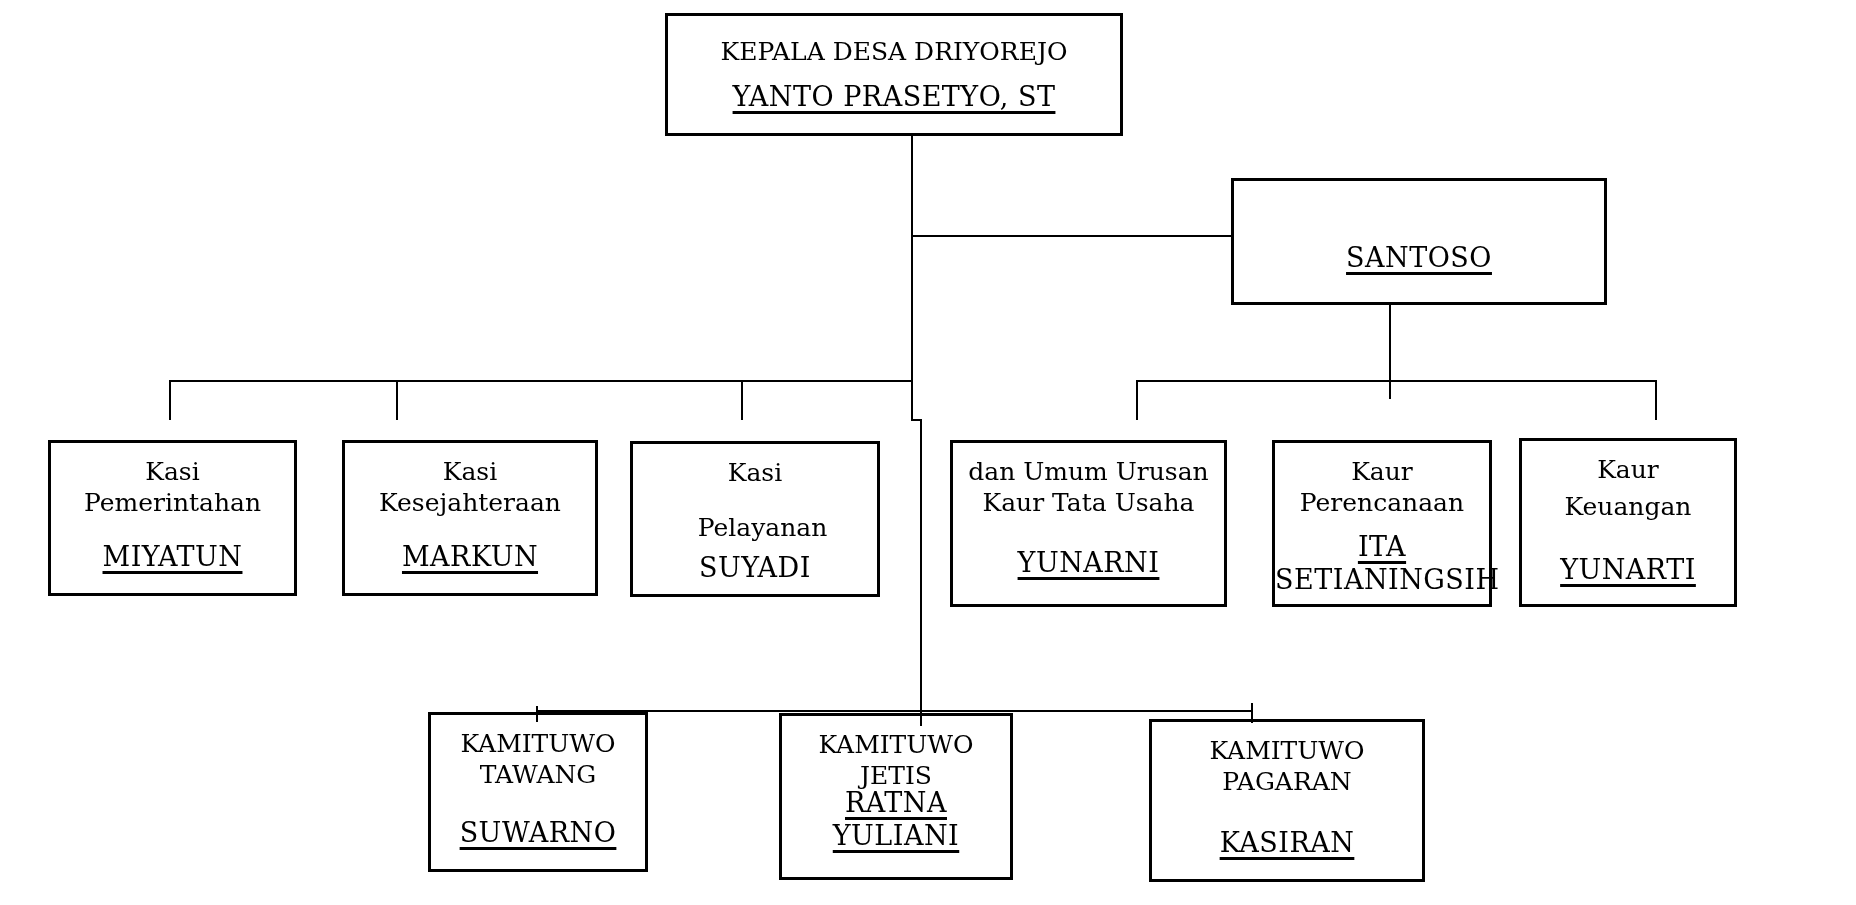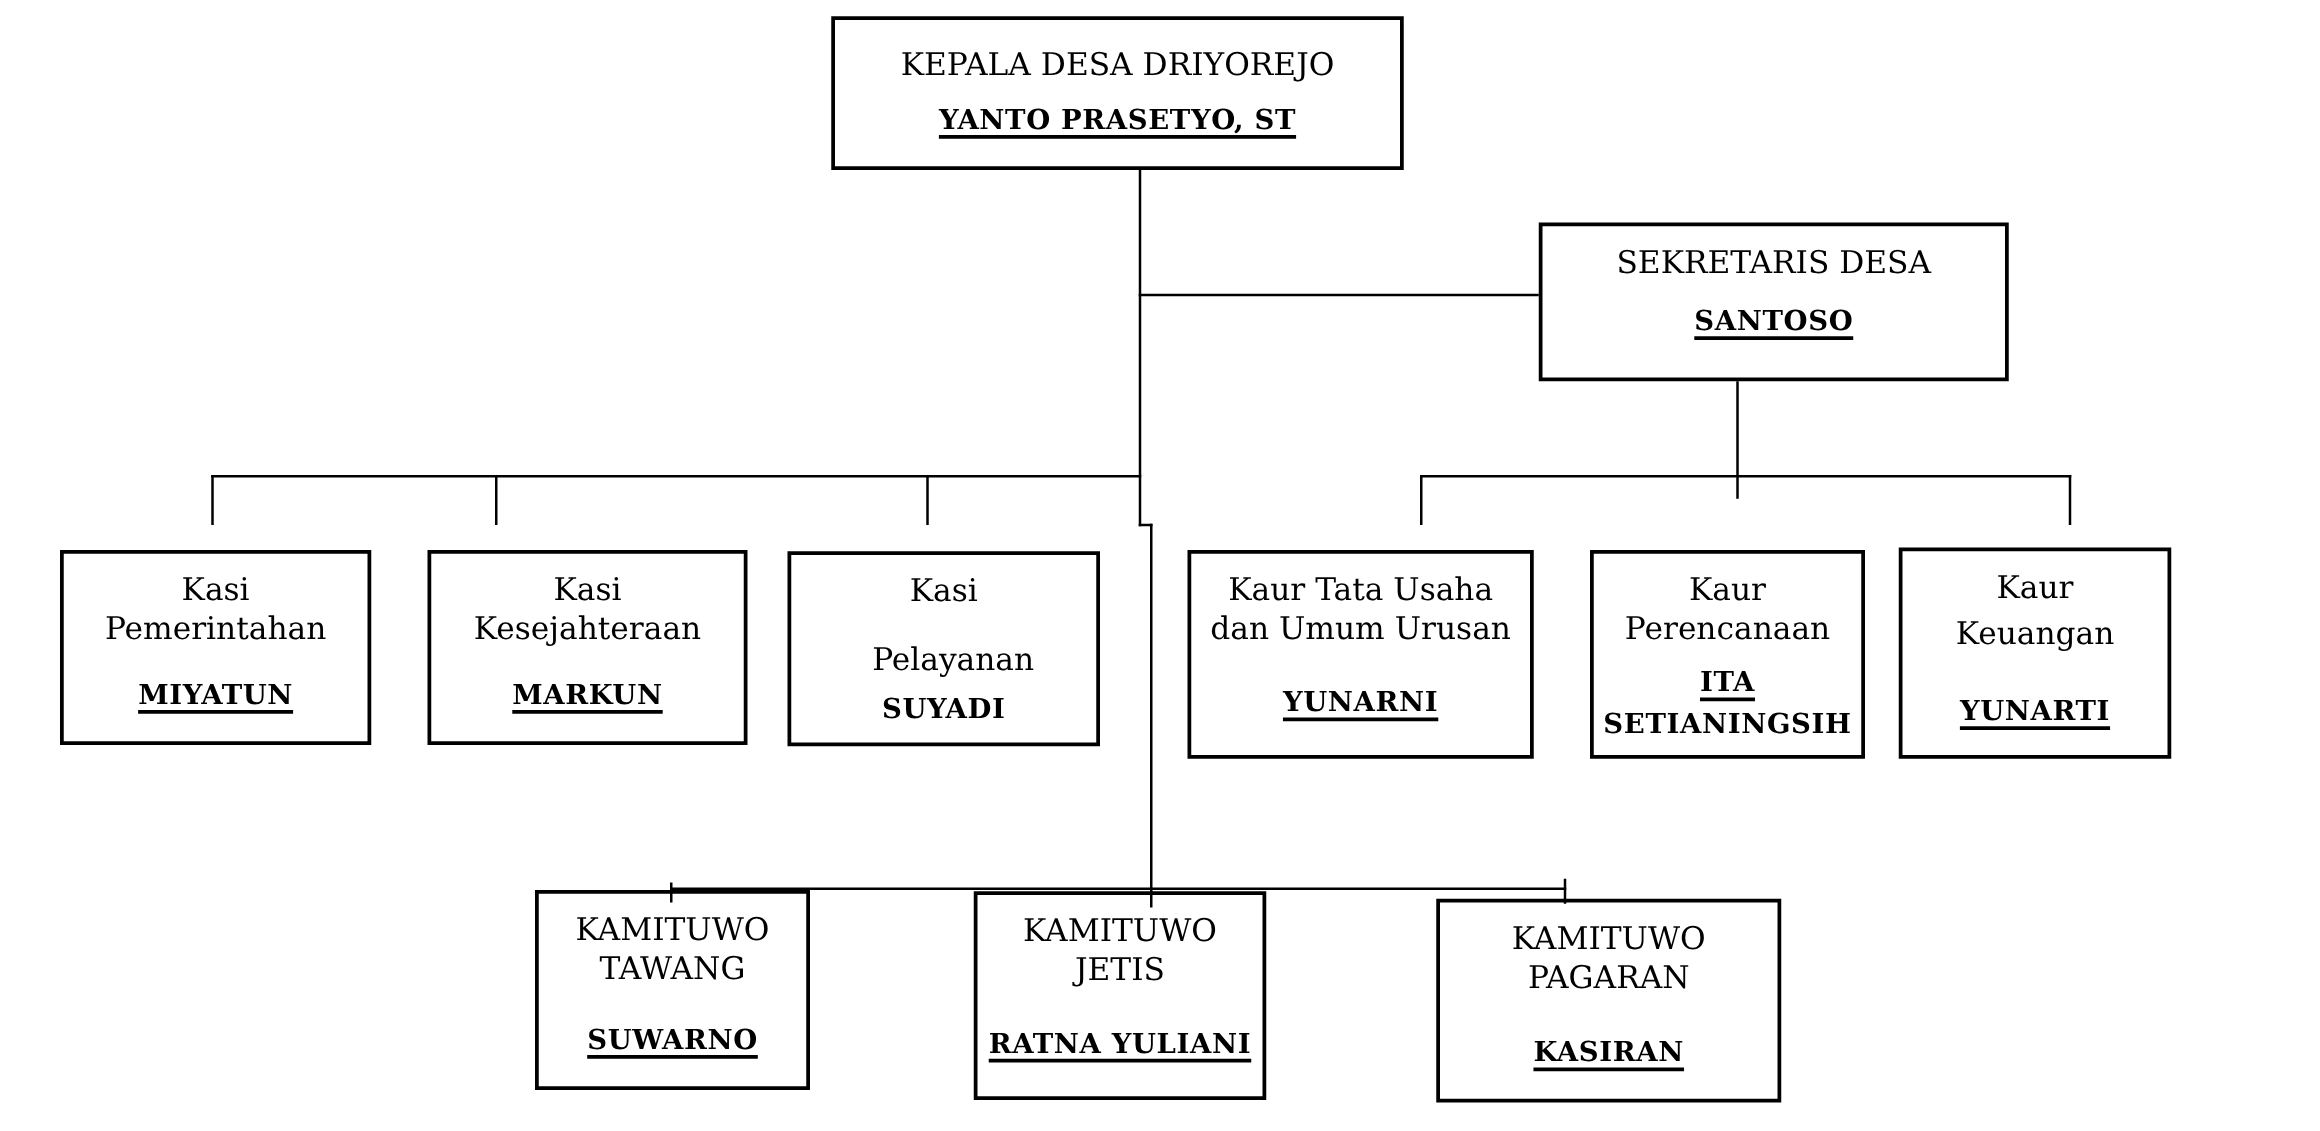--- a/index.html
+++ b/index.html
@@ -38,23 +38,23 @@
   }
   .role .rline { display: block; }
   .role .gap-sm { margin-top: 6px; text-align: center; }
   .role .gap-md { margin-top: 24px; padding-left: 15px; }
   .node.kepala .role { padding-top: 20px; }
   .name {
     position: absolute;
     left: 0;
     right: 0;
     bottom: 20px;
-    font-size: 22px;
+    font-size: 27px;
     line-height: 33px;
-    font-weight: bold;
+    font-weight: normal;
     letter-spacing: 0.5px;
   }
   .name .nline { display: block; }
   .u {
     text-decoration: underline;
     text-decoration-thickness: 2.5px;
     text-underline-offset: 5px;
   }
   .name-b28 { bottom: 28px; }
   .name-b25 { bottom: 25px; }
@@ -90,23 +90,20 @@
   <div class="node kepala" style="left:665px; top:13px; width:458px; height:123px;">
     <div class="role">
       <span class="rline">KEPALA DESA DRIYOREJO</span>
     </div>
     <div class="name">
       <span class="u">YANTO PRASETYO, ST</span>
     </div>
   </div>
 
   <div class="node" style="left:1231px; top:178px; width:376px; height:127px;">
-    <div class="role">
-      <span class="rline">SEKRETARIS DESA</span>
-    </div>
     <div class="name name-b28">
       <span class="u">SANTOSO</span>
     </div>
   </div>
 
   <div class="node" style="left:48px; top:440px; width:249px; height:156px;">
     <div class="role">
       <span class="rline">Kasi</span>
       <span class="rline">Pemerintahan</span>
     </div>
@@ -130,22 +127,22 @@
       <span class="rline">Kasi</span>
       <span class="rline gap-md">Pelayanan</span>
     </div>
     <div class="name name-b10">
       <span>SUYADI</span>
     </div>
   </div>
 
   <div class="node" style="left:950px; top:440px; width:277px; height:167px;">
     <div class="role">
+      <span class="rline">dan Umum Urusan</span>
       <span class="rline">Kaur Tata Usaha</span>
-      <span class="rline">dan Umum Urusan</span>
     </div>
     <div class="name name-b25">
       <span class="u">YUNARNI</span>
     </div>
   </div>
 
   <div class="node" style="left:1272px; top:440px; width:220px; height:167px;">
     <div class="role">
       <span class="rline">Kaur</span>
       <span class="rline">Perencanaan</span>

